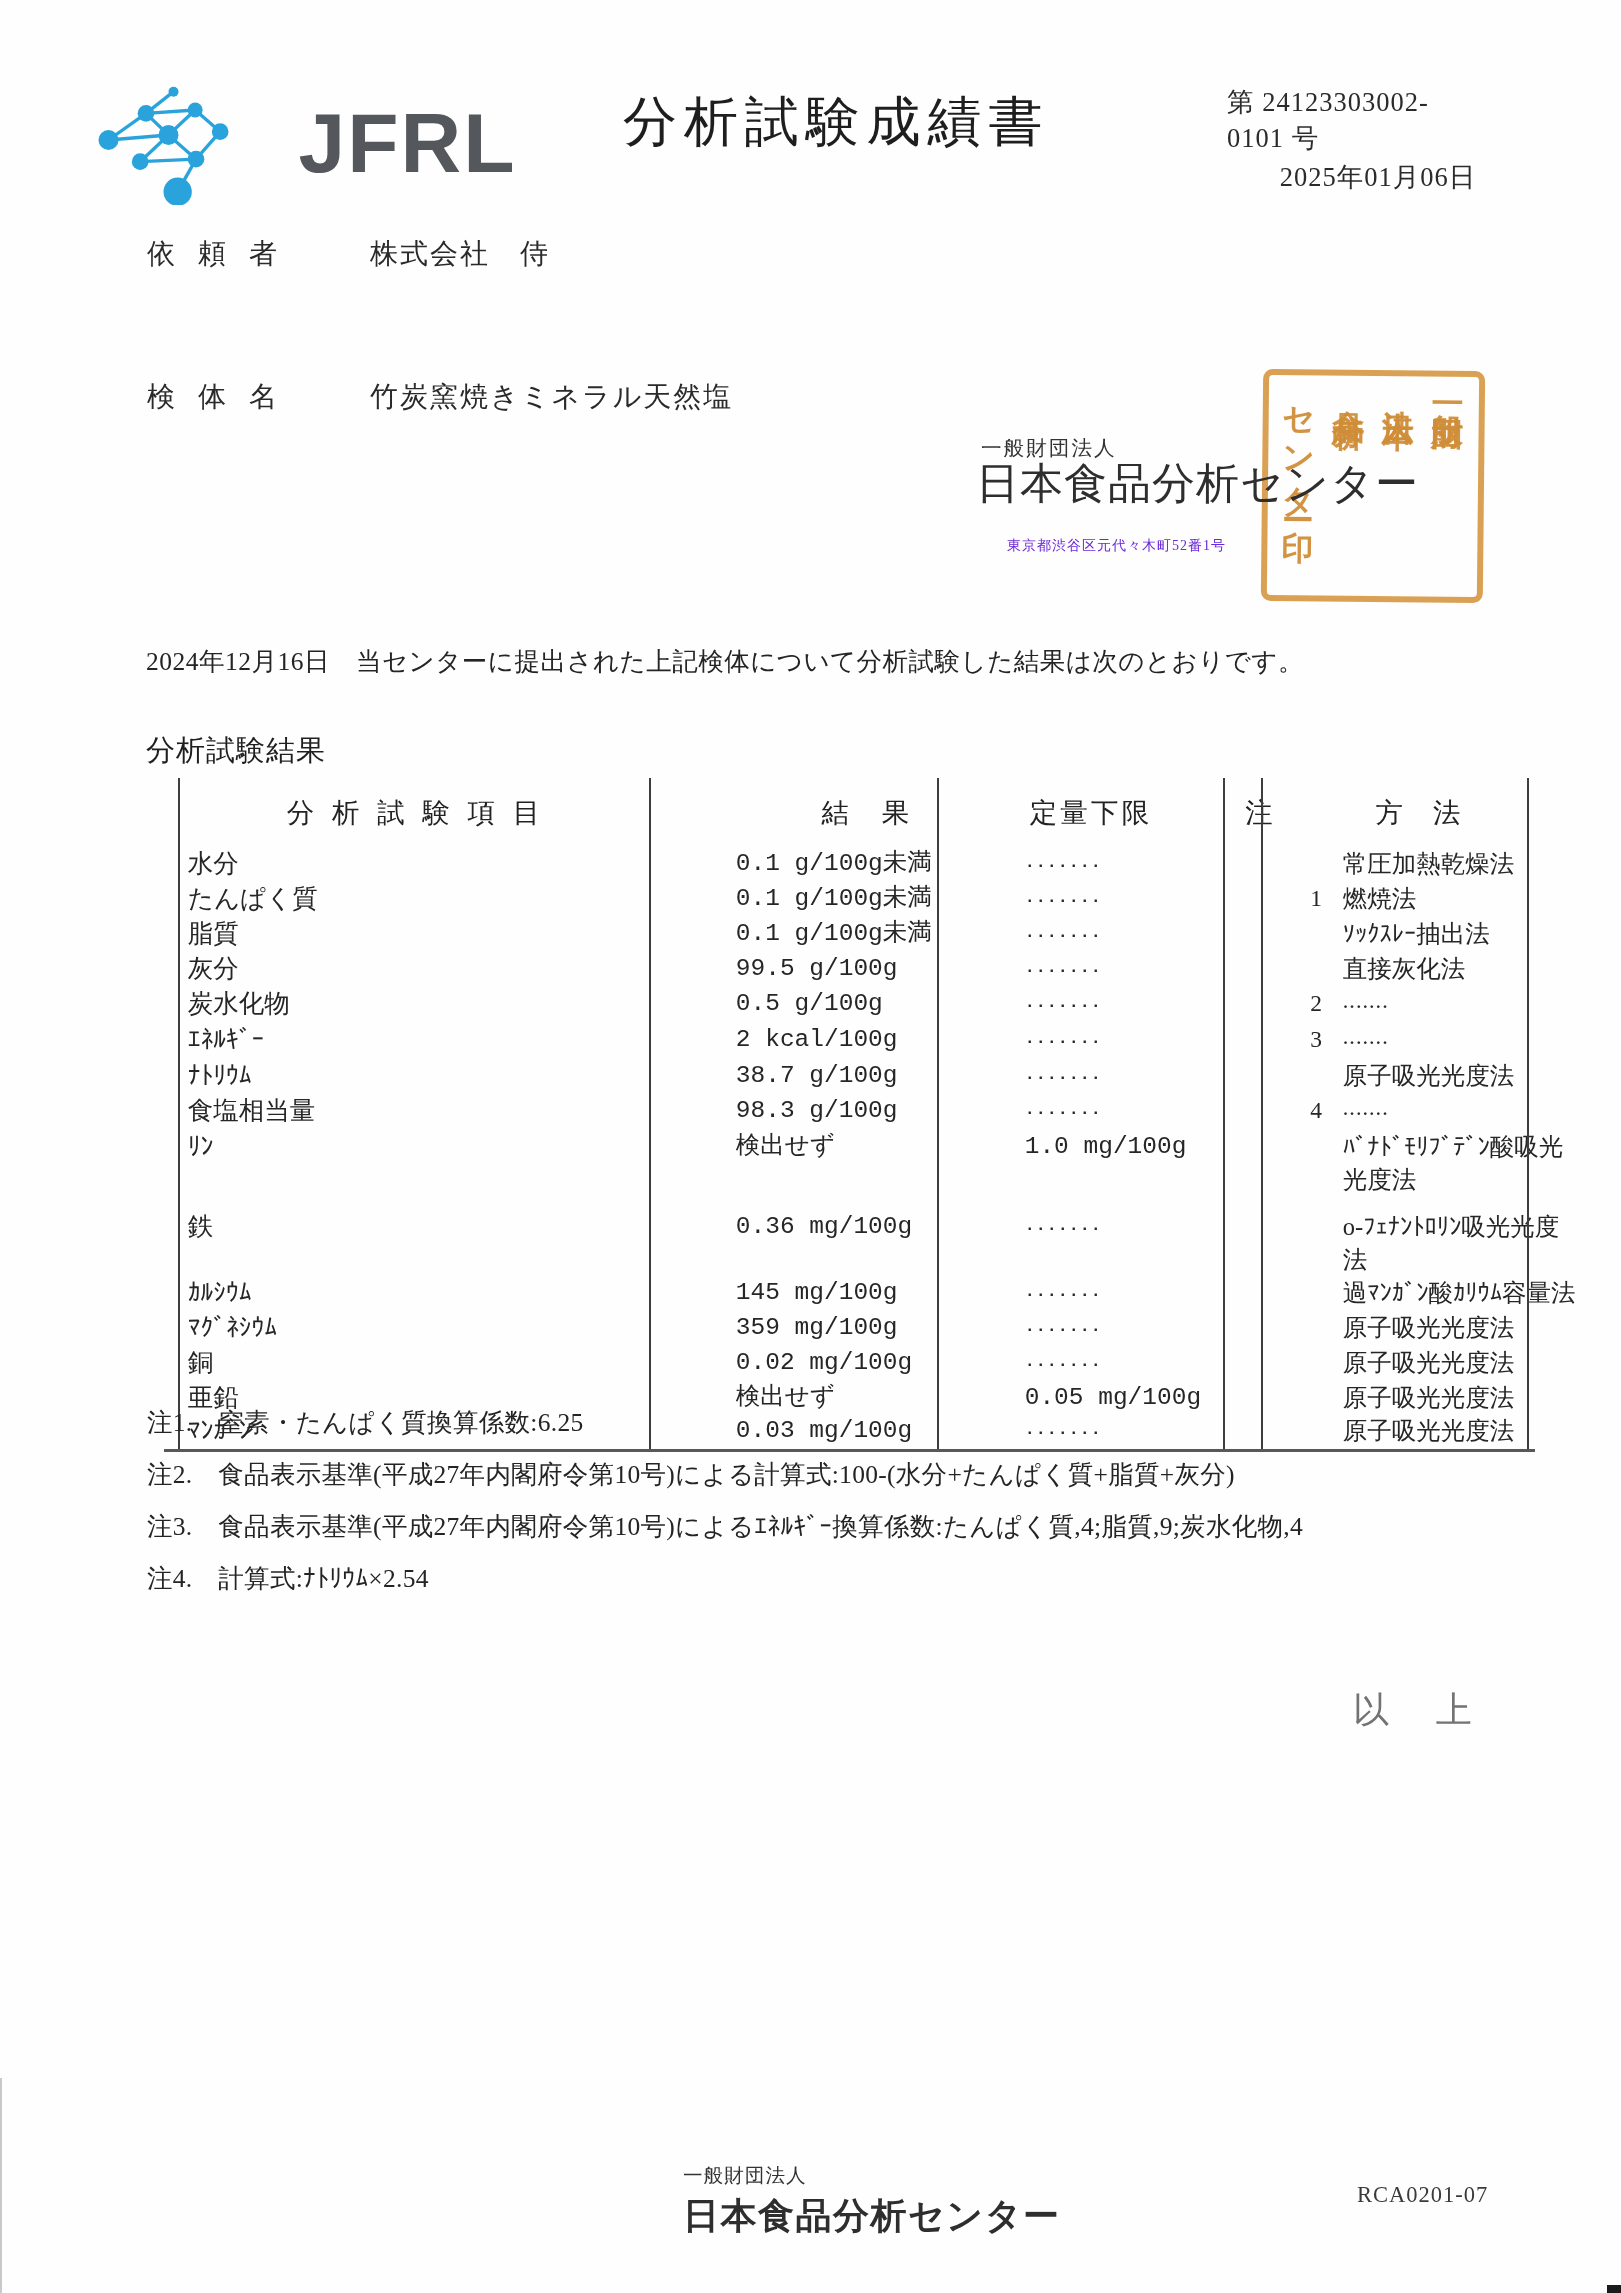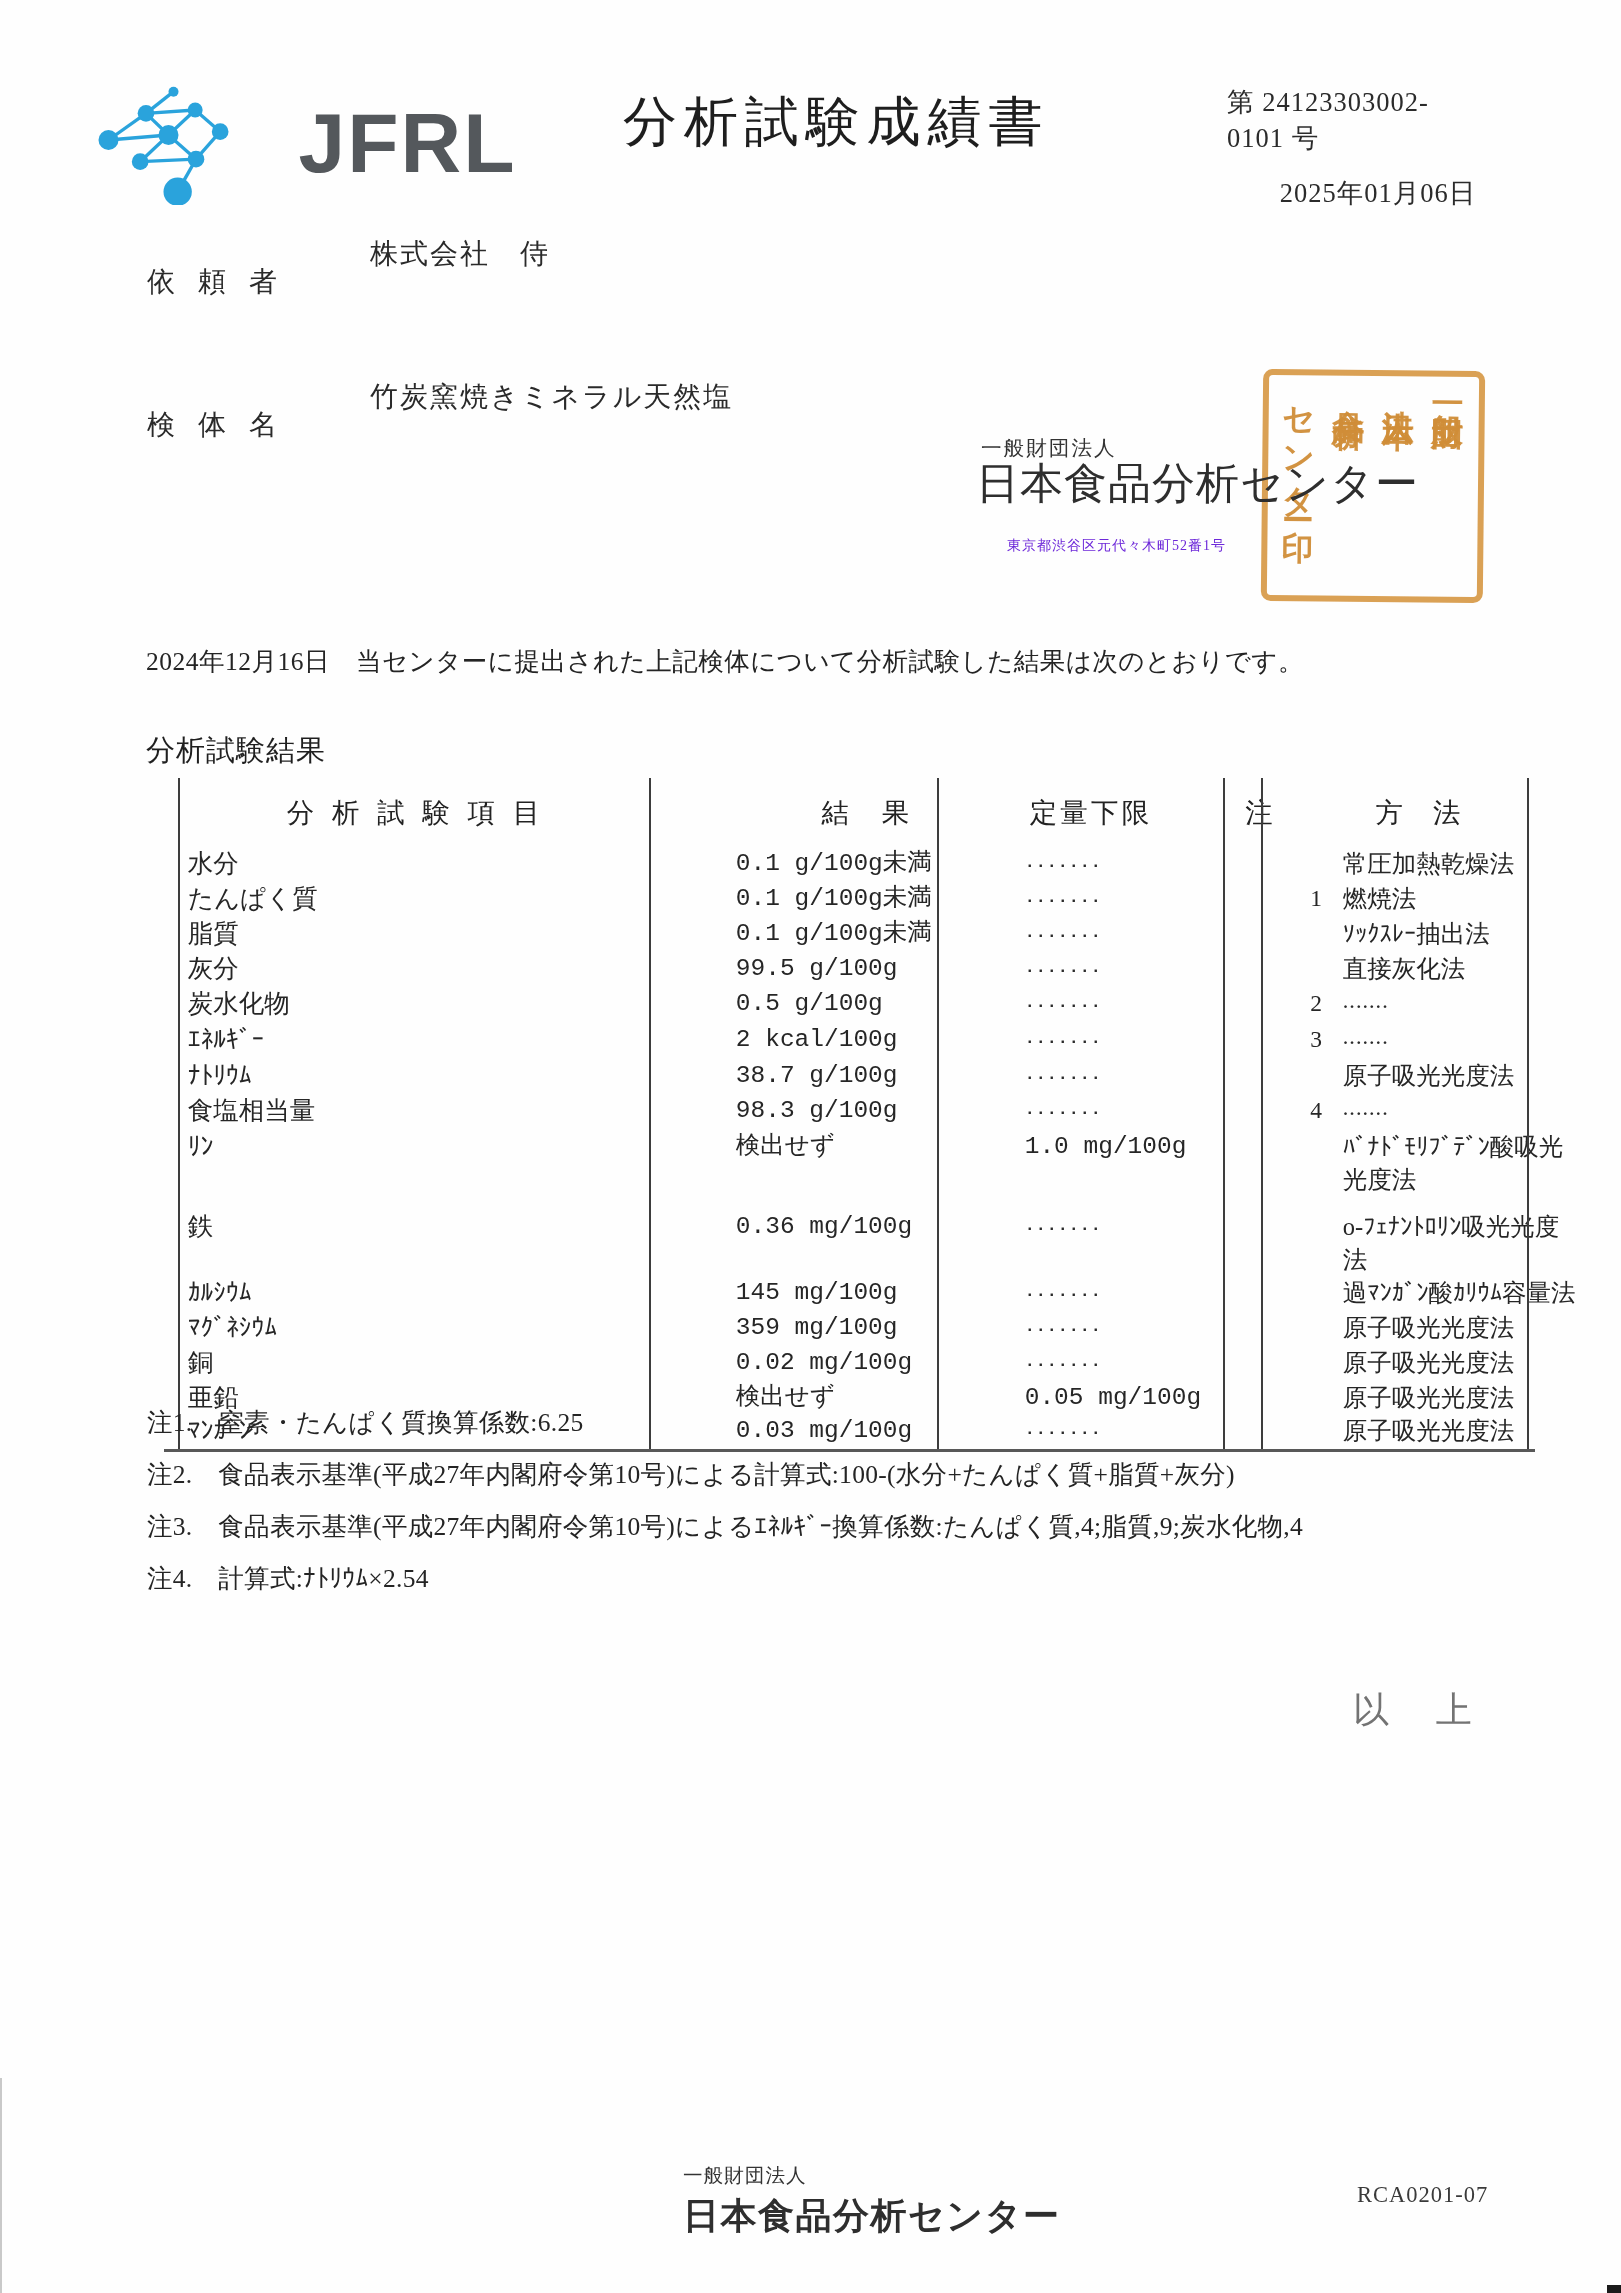--- a/index.html
+++ b/index.html
@@ -11,27 +11,27 @@
 
   
   .logo{position:absolute;left:83px;top:80px;display:flex;align-items:center;gap:19.6px;}
   .logo-icon{width:196px;height:125px;}
   .logo-text{font-family:"Liberation Sans","DejaVu Sans",sans-serif;font-weight:700;
     font-size:84px;color:#54585C;letter-spacing:2px;line-height:1;}
   .doc-title{position:absolute;left:623px;top:86px;font-size:54px;font-weight:500;
     letter-spacing:6.9px;color:#1e1e1e;}
   .doc-meta{position:absolute;left:1227px;top:84px;width:257px;font-size:26.5px;color:#2b2b2b;}
   .doc-meta .num{letter-spacing:1px;}
-  .doc-meta .date{text-align:right;margin-top:19px;padding-right:7.8px;letter-spacing:1px;}
+  .doc-meta .date{text-align:right;margin-top:3px;padding-right:7.8px;letter-spacing:1px;}
 
   
   .labelled-row{position:absolute;left:147px;display:flex;font-size:28px;color:#2a2a2a;}
   .row-client{top:235px;}
   .row-sample{top:378px;}
-  .row-label{letter-spacing:.82em;width:223px;flex:0 0 auto;margin-top:28px;}
+  .row-label{letter-spacing:.82em;width:223px;flex:0 0 auto;}
   .row-value{letter-spacing:2px;}
 
   
   .org-type{position:absolute;left:981px;top:434px;font-size:20.6px;letter-spacing:2px;color:#333;z-index:3;}
   .org-name{position:absolute;left:976px;top:455px;font-size:43px;font-weight:500;
     letter-spacing:1px;color:#2e2e2e;z-index:3;font-family:"Liberation Sans","DejaVu Sans",sans-serif;}
   .org-address{position:absolute;left:1007px;top:537px;font-size:14px;color:#6d28d9;
     letter-spacing:1px;z-index:3;}
   .seal{position:absolute;left:1262px;top:370px;width:198px;height:202px;
     border:6.9px solid rgba(213,148,62,.88);border-radius:9.8px;z-index:2;

